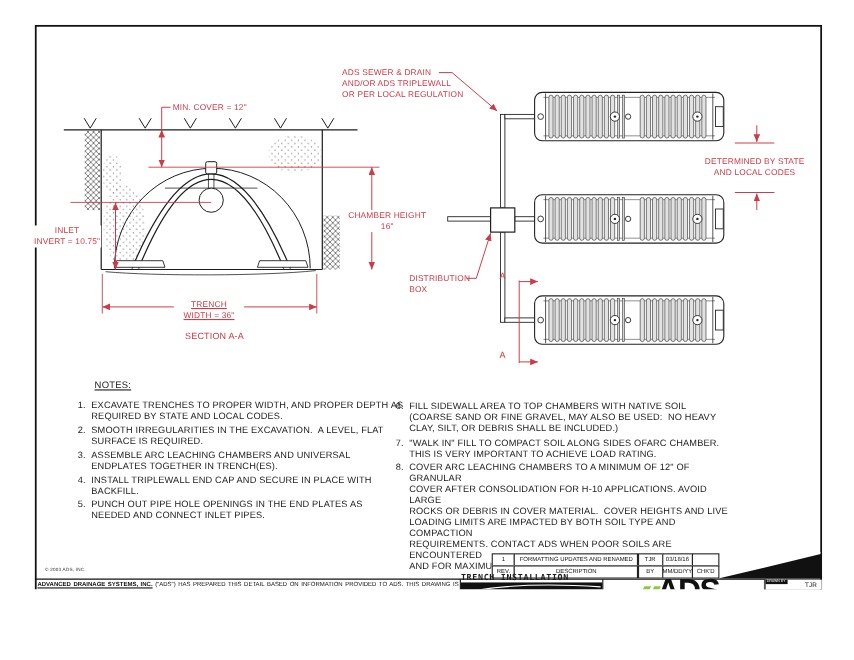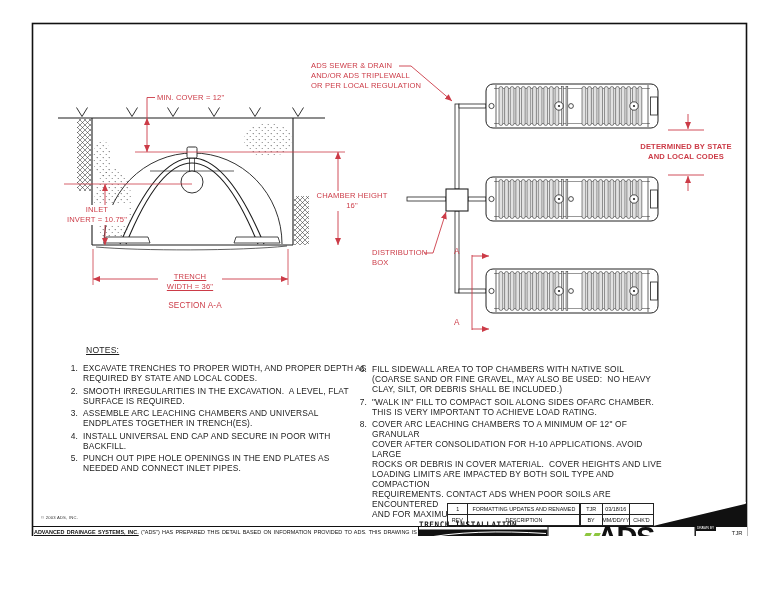--- a/index.html
+++ b/index.html
@@ -217,29 +217,29 @@
 
   <div class="rlabel" style="left:311px; top:61px; width:116px;">ADS SEWER &amp; DRAIN
 AND/OR ADS TRIPLEWALL
 OR PER LOCAL REGULATION</div>
 
   <div class="rlabel" style="left:157px; top:93px; white-space:nowrap;">MIN. COVER = 12"</div>
 
   <div class="rlabel center" style="left:312px; top:191px; width:80px;">CHAMBER HEIGHT
 16"</div>
 
-  <div class="rlabel center" style="left:30px; top:205px; width:62px;margin-left:36px;">INLET
+  <div class="rlabel center" style="left:30px; top:205px; width:62px;">INLET
 INVERT = 10.75"</div>
 
   <div class="rlabel center" style="left:158px; top:271.5px; width:64px;text-decoration:underline;">TRENCH
 WIDTH = 36"</div>
 
   <div class="rlabel center" style="left:150px; top:301px; width:90px; font-size:8.2px;">SECTION A-A</div>
 
-  <div class="rlabel center" style="left:636px; top:142px; width:100px;font-weight:bold;">DETERMINED BY STATE
+  <div class="rlabel center" style="left:636px; top:142px; width:100px;">DETERMINED BY STATE
 AND LOCAL CODES</div>
 
   <div class="rlabel" style="left:372px; top:248px; width:60px;">DISTRIBUTION
 BOX</div>
 
   <div class="rlabel" style="left:454px; top:247px; font-size:8.2px;">A</div>
   <div class="rlabel" style="left:454px; top:318px; font-size:8.2px;">A</div>
 
   <div class="notes-title" style="left:62px; top:345px;">NOTES:</div>
 
@@ -254,21 +254,21 @@
       <span class="note-text">SMOOTH IRREGULARITIES IN THE EXCAVATION.  A LEVEL, FLAT
 SURFACE IS REQUIRED.</span>
       </div>
     <div class="note-item">
       <span class="note-num">3.</span>
       <span class="note-text">ASSEMBLE ARC LEACHING CHAMBERS AND UNIVERSAL
 ENDPLATES TOGETHER IN TRENCH(ES).</span>
       </div>
     <div class="note-item">
       <span class="note-num">4.</span>
-      <span class="note-text">INSTALL UNIVERSAL END CAP AND SECURE IN POOR WITH
+      <span class="note-text">INSTALL TRIPLEWALL END CAP AND SECURE IN PLACE WITH
 BACKFILL.</span>
       </div>
     <div class="note-item">
       <span class="note-num">5.</span>
       <span class="note-text">PUNCH OUT PIPE HOLE OPENINGS IN THE END PLATES AS
 NEEDED AND CONNECT INLET PIPES.</span>
       </div>
   </div>
 
   <div class="notes" style="left:353px; top:364px; width:320px;">

